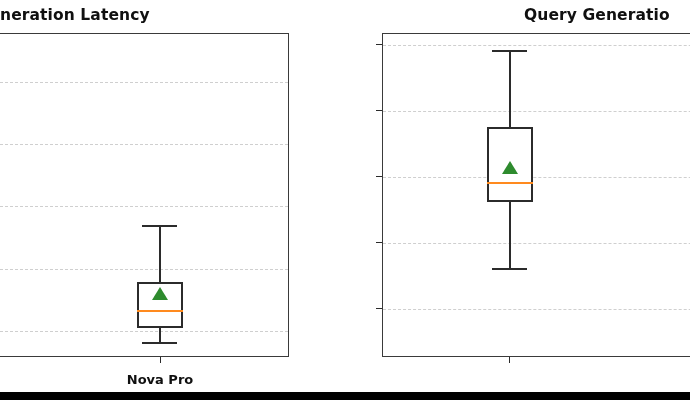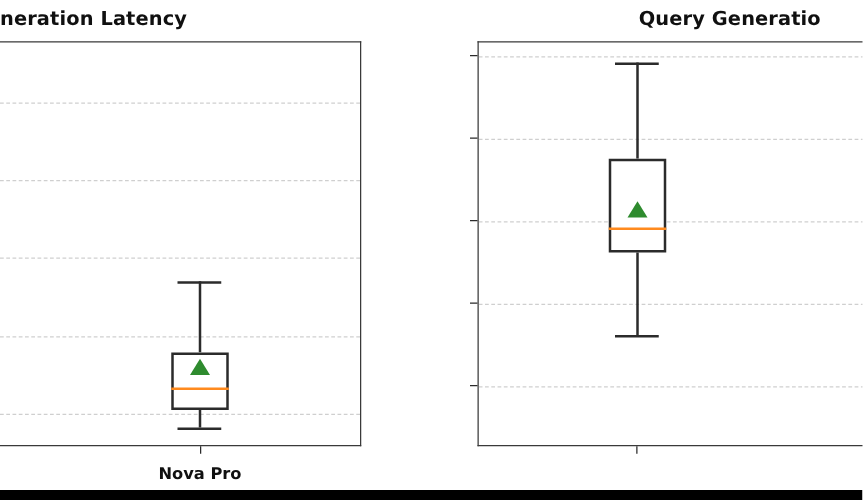--- a/index.html
+++ b/index.html
@@ -152,21 +152,21 @@
       </div>
     </div>
 
     <div class="xtick" style="left:280px; top:357px;"></div>
 
     <div class="xlabel" style="left:280px; top:372px;">Nova Pro</div>
   </div>
 
   <div class="panel" style="left:382px; top:0; width:430px; height:392px;">
 
-    <div class="panel-title" style="left:129px; top:6px;">Query Generatio</div>
+    <div class="panel-title" style="left:142px; top:6px;">Query Generatio</div>
 
     <div class="axes clip-right" style="left:0px; top:33px; width:430px; height:324px;">
 
       <div class="gridline" style="top:11px;"></div>
       <div class="gridline" style="top:77px;"></div>
       <div class="gridline" style="top:143px;"></div>
       <div class="gridline" style="top:209px;"></div>
       <div class="gridline" style="top:275px;"></div>
 
       <div class="bp">

